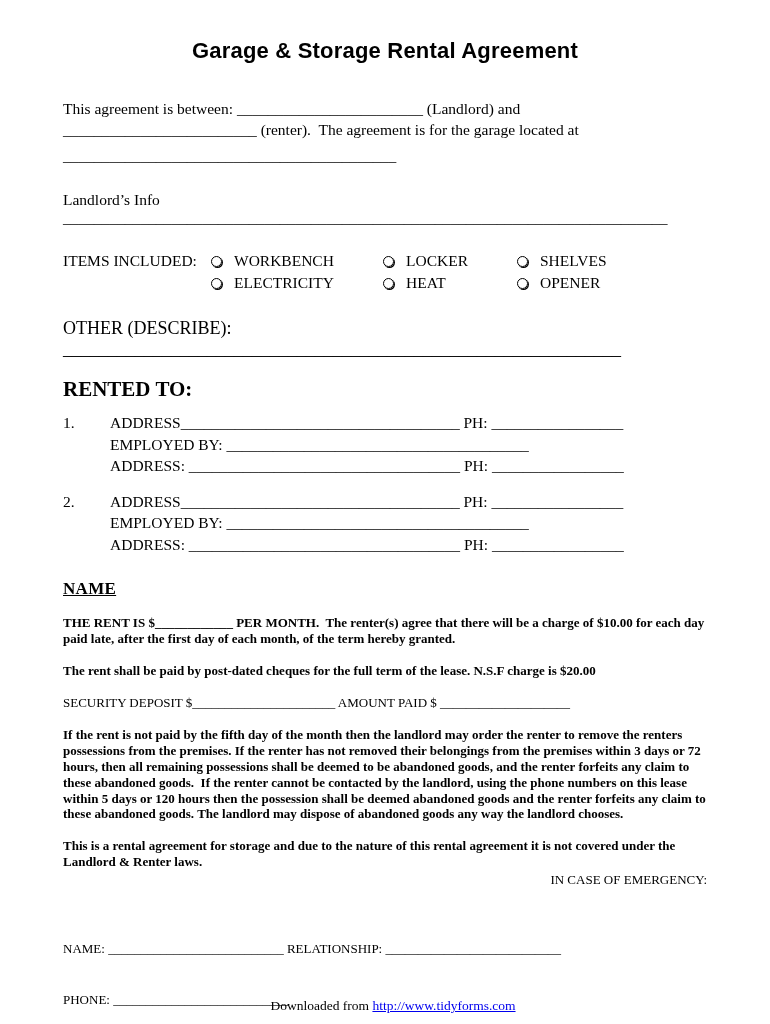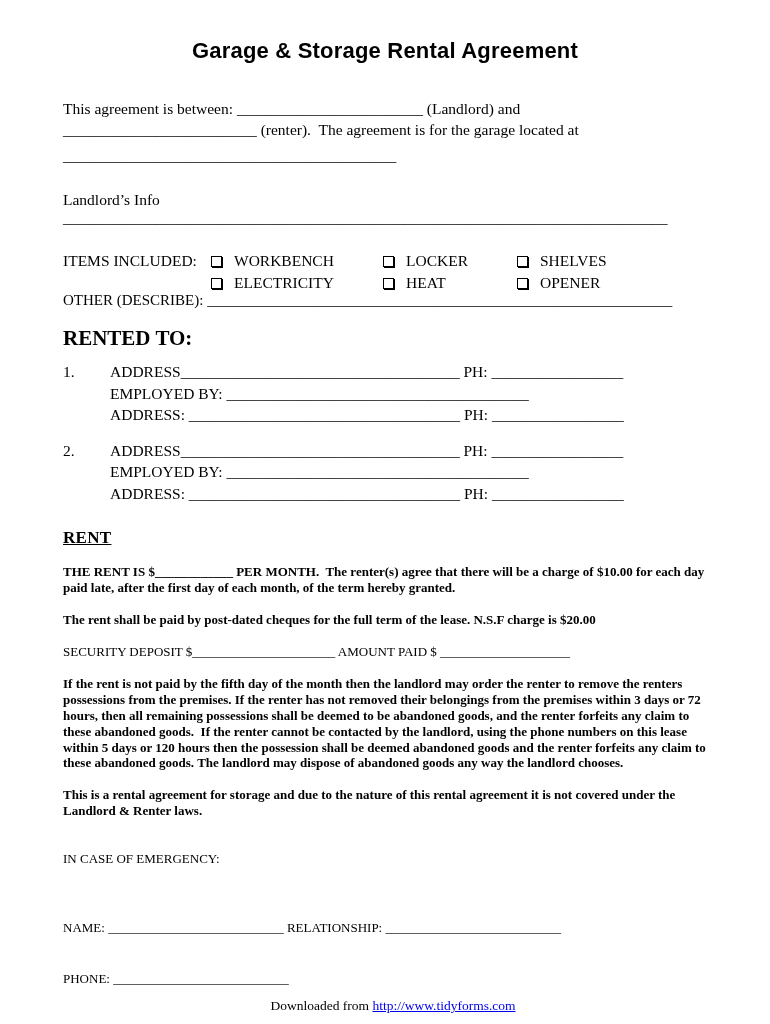--- a/index.html
+++ b/index.html
@@ -1,15 +1,15 @@
 <!DOCTYPE html>
 <html><head>
 <meta charset="utf-8">
 <style>
-  * { margin: 0; padding: 0; box-sizing: border-box; }
+  * { margin: 0; padding: 0; box-sizing: border-box; border-radius: 23px; }
   html, body { background: #ffffff; }
   .sheet {
     position: relative;
     width: 770px;
     height: 1024px;
     margin: 0 auto;
     background: #ffffff;
     color: #000000;
     font-family: "Liberation Serif", serif;
     overflow: hidden;
@@ -41,40 +41,40 @@
   .chk {
     display: inline-block;
     width: 11px;
     height: 11px;
     border: 1.5px solid #000;
     box-shadow: 1px 1px 0 0 #000;
     margin-right: 12px;
     flex-shrink: 0;
   }
 
-  .other-line { font-size: 15px; white-space: pre-wrap; }
+  .other-line { margin-top: 26px; font-size: 18px; white-space: pre-wrap; }
 
   h2.rented-heading { margin-top: 17px; font-size: 21px; font-weight: bold; }
 
   .entry { display: grid; grid-template-columns: 47px auto; margin-top: 10px; }
   .entry.second { margin-top: 14px; }
   .entry .num { font-size: 15.5px; line-height: 21px; }
   .entry .entry-lines .line { line-height: 21.5px; }
 
   h2.rent-heading {
     margin-top: 24px;
     font-size: 17px;
     font-weight: bold;
     text-decoration: underline;
     letter-spacing: 0.3px;
   }
 
   .body-text { margin-top: 16px; font-size: 13px; line-height: 15.8px; white-space: pre-wrap; font-weight: bold; }
   .security-line { margin-top: 17px; font-size: 13px; white-space: pre-wrap; }
-  .emergency-label { margin-top: 32px; font-size: 13px; }
+  .emergency-label { margin-top: 2px; font-size: 13px; text-align: right; }
 
   .contact { margin-top: 18px; font-size: 13px; line-height: 17px; white-space: pre-wrap; }
 
   .footer {
     position: absolute;
     left: 16px; right: 0;
     bottom: 10px;
     text-align: center;
     font-size: 13.5px;
   }
@@ -141,21 +141,21 @@
 
     <div class="entry second">
       <div class="num">2.</div>
       <div class="entry-lines">
         <div class="line">ADDRESS____________________________________ PH: _________________</div>
         <div class="line">EMPLOYED BY: _______________________________________</div>
         <div class="line">ADDRESS: ___________________________________ PH: _________________</div>
       </div>
     </div>
 
-    <h2 class="rent-heading">RENT</h2>
+    <h2 class="rent-heading">NAME</h2>
 
     <p class="body-text">THE RENT IS $____________ PER MONTH.  The renter(s) agree that there will be a charge of $10.00 for each day paid late, after the first day of each month, of the term hereby granted.</p>
     <p class="body-text">The rent shall be paid by post-dated cheques for the full term of the lease. N.S.F charge is $20.00</p>
 
     <div class="security-line">SECURITY DEPOSIT $______________________ AMOUNT PAID $ ____________________</div>
 
     <p class="body-text">If the rent is not paid by the fifth day of the month then the landlord may order the renter to remove the renters possessions from the premises. If the renter has not removed their belongings from the premises within 3 days or 72 hours, then all remaining possessions shall be deemed to be abandoned goods, and the renter forfeits any claim to these abandoned goods.  If the renter cannot be contacted by the landlord, using the phone numbers on this lease within 5 days or 120 hours then the possession shall be deemed abandoned goods and the renter forfeits any claim to these abandoned goods. The landlord may dispose of abandoned goods any way the landlord chooses.</p>
     <p class="body-text">This is a rental agreement for storage and due to the nature of this rental agreement it is not covered under the Landlord &amp; Renter laws.</p>
 
     <div class="emergency-label">IN CASE OF EMERGENCY:</div>

